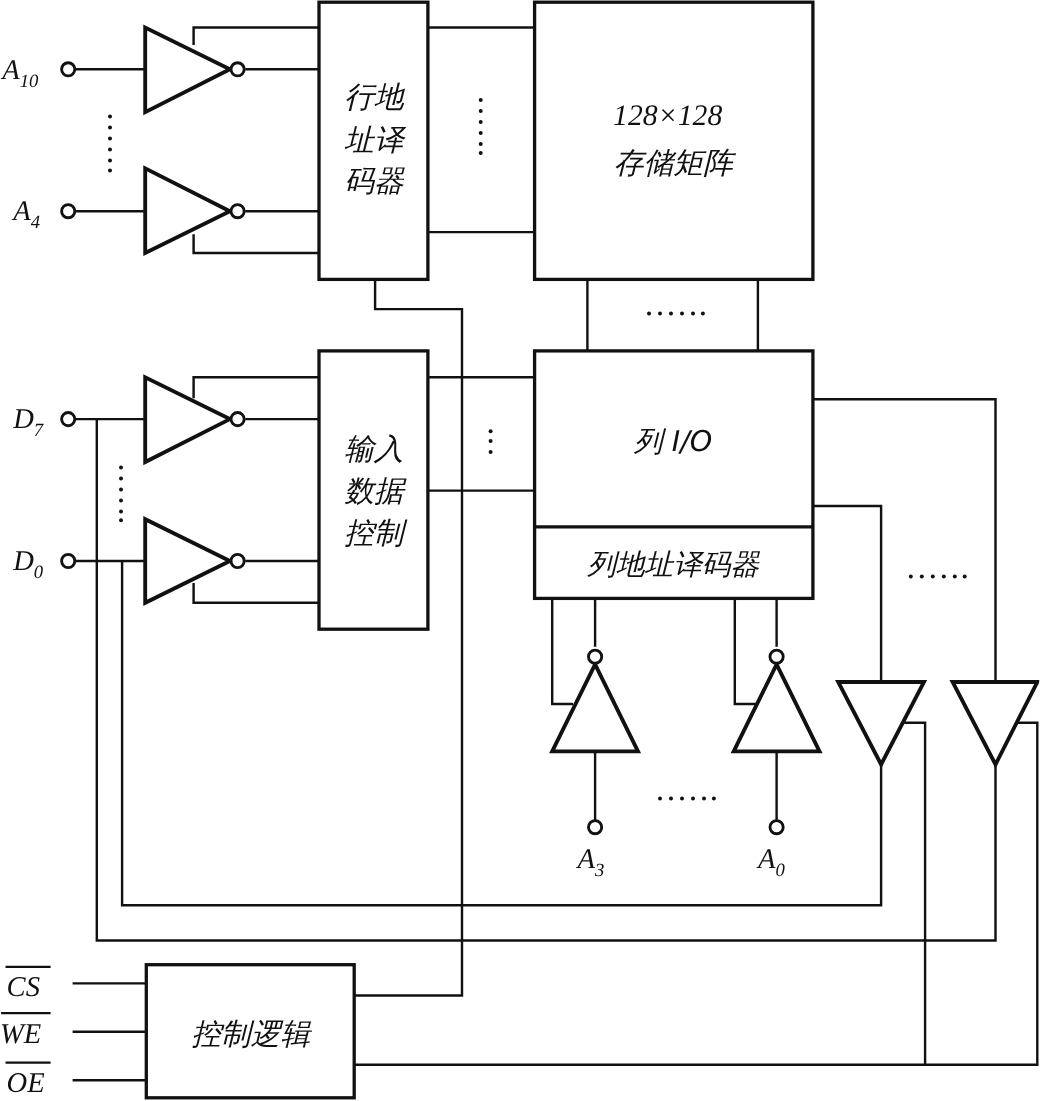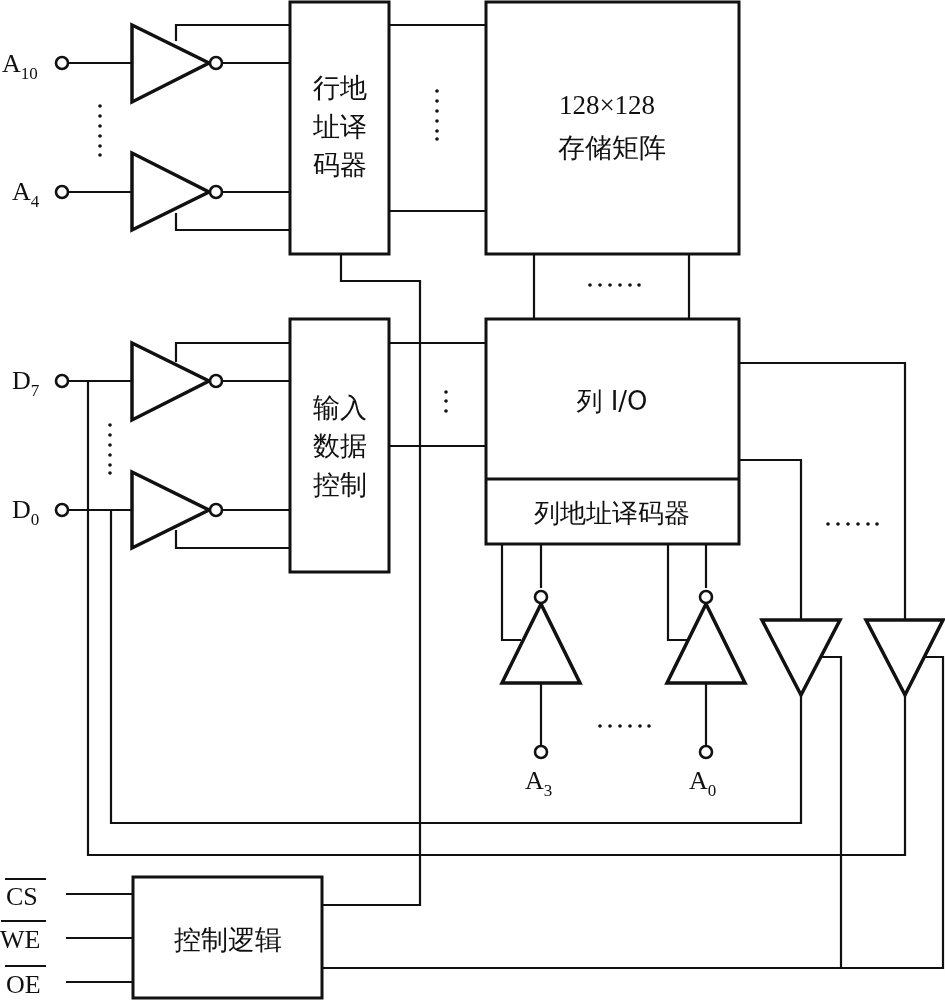--- a/index.html
+++ b/index.html
@@ -1,16 +1,16 @@
 <!DOCTYPE html>
 <html><head>
 <meta charset="utf-8">
 <style>
   html, body { margin: 0; padding: 0; background: #ffffff; }
-  #stage { position: relative; width: 945px; height: 1001px; background: #ffffff; overflow: hidden; }
+  #stage { position: relative; width: 945px; height: 1001px; background: #ffffff; overflow: hidden; font-style: italic; }
   svg { position: absolute; left: 0; top: 0; }
   .wire { stroke: #111; stroke-width: 2.2; fill: none; }
   .block { stroke: #111; stroke-width: 3; fill: #fff; }
   .gate { stroke: #111; stroke-width: 3.5; fill: #fff; stroke-linejoin: miter; }
   .bubble { stroke: #111; stroke-width: 2.6; fill: #fff; }
   .dot { fill: #111; }
   .lbl { font-family: "Liberation Serif", "DejaVu Serif", serif; fill: #111; }
   .cjk { font-family: "DejaVu Sans", "Liberation Serif", serif; fill: #111; }
   .sub { font-size: 17px; }
   .pin { font-size: 26px; }

